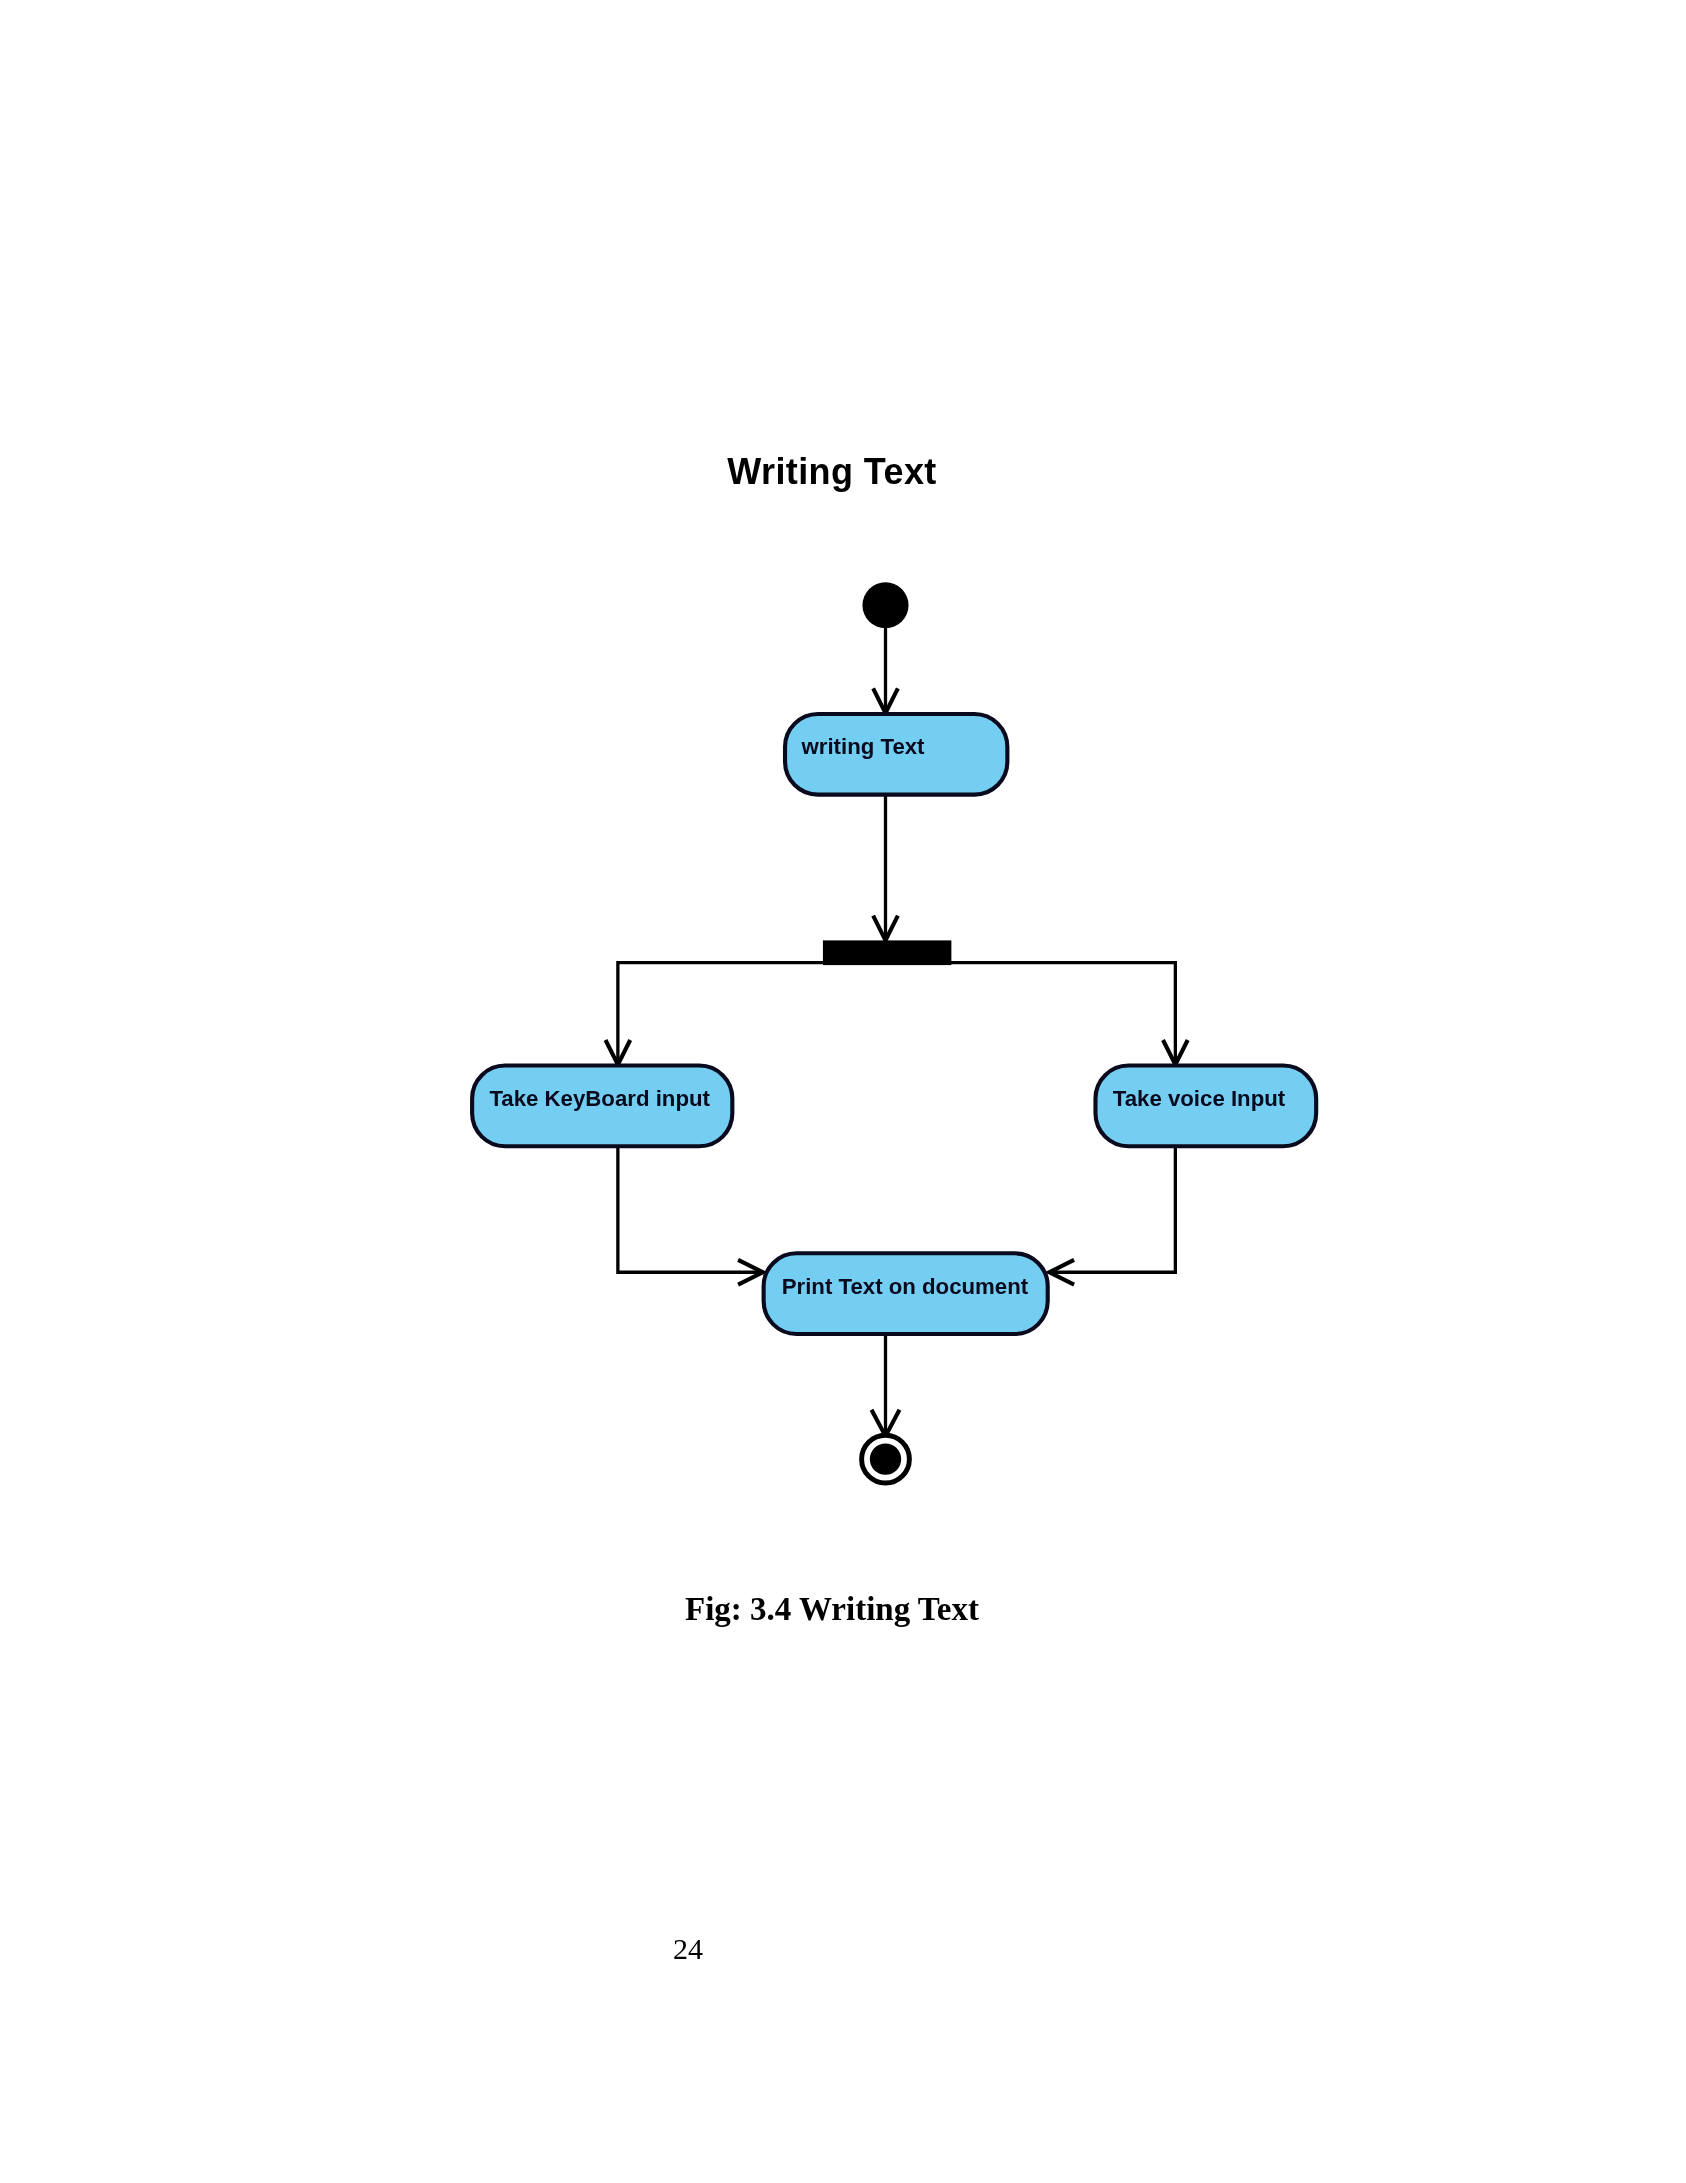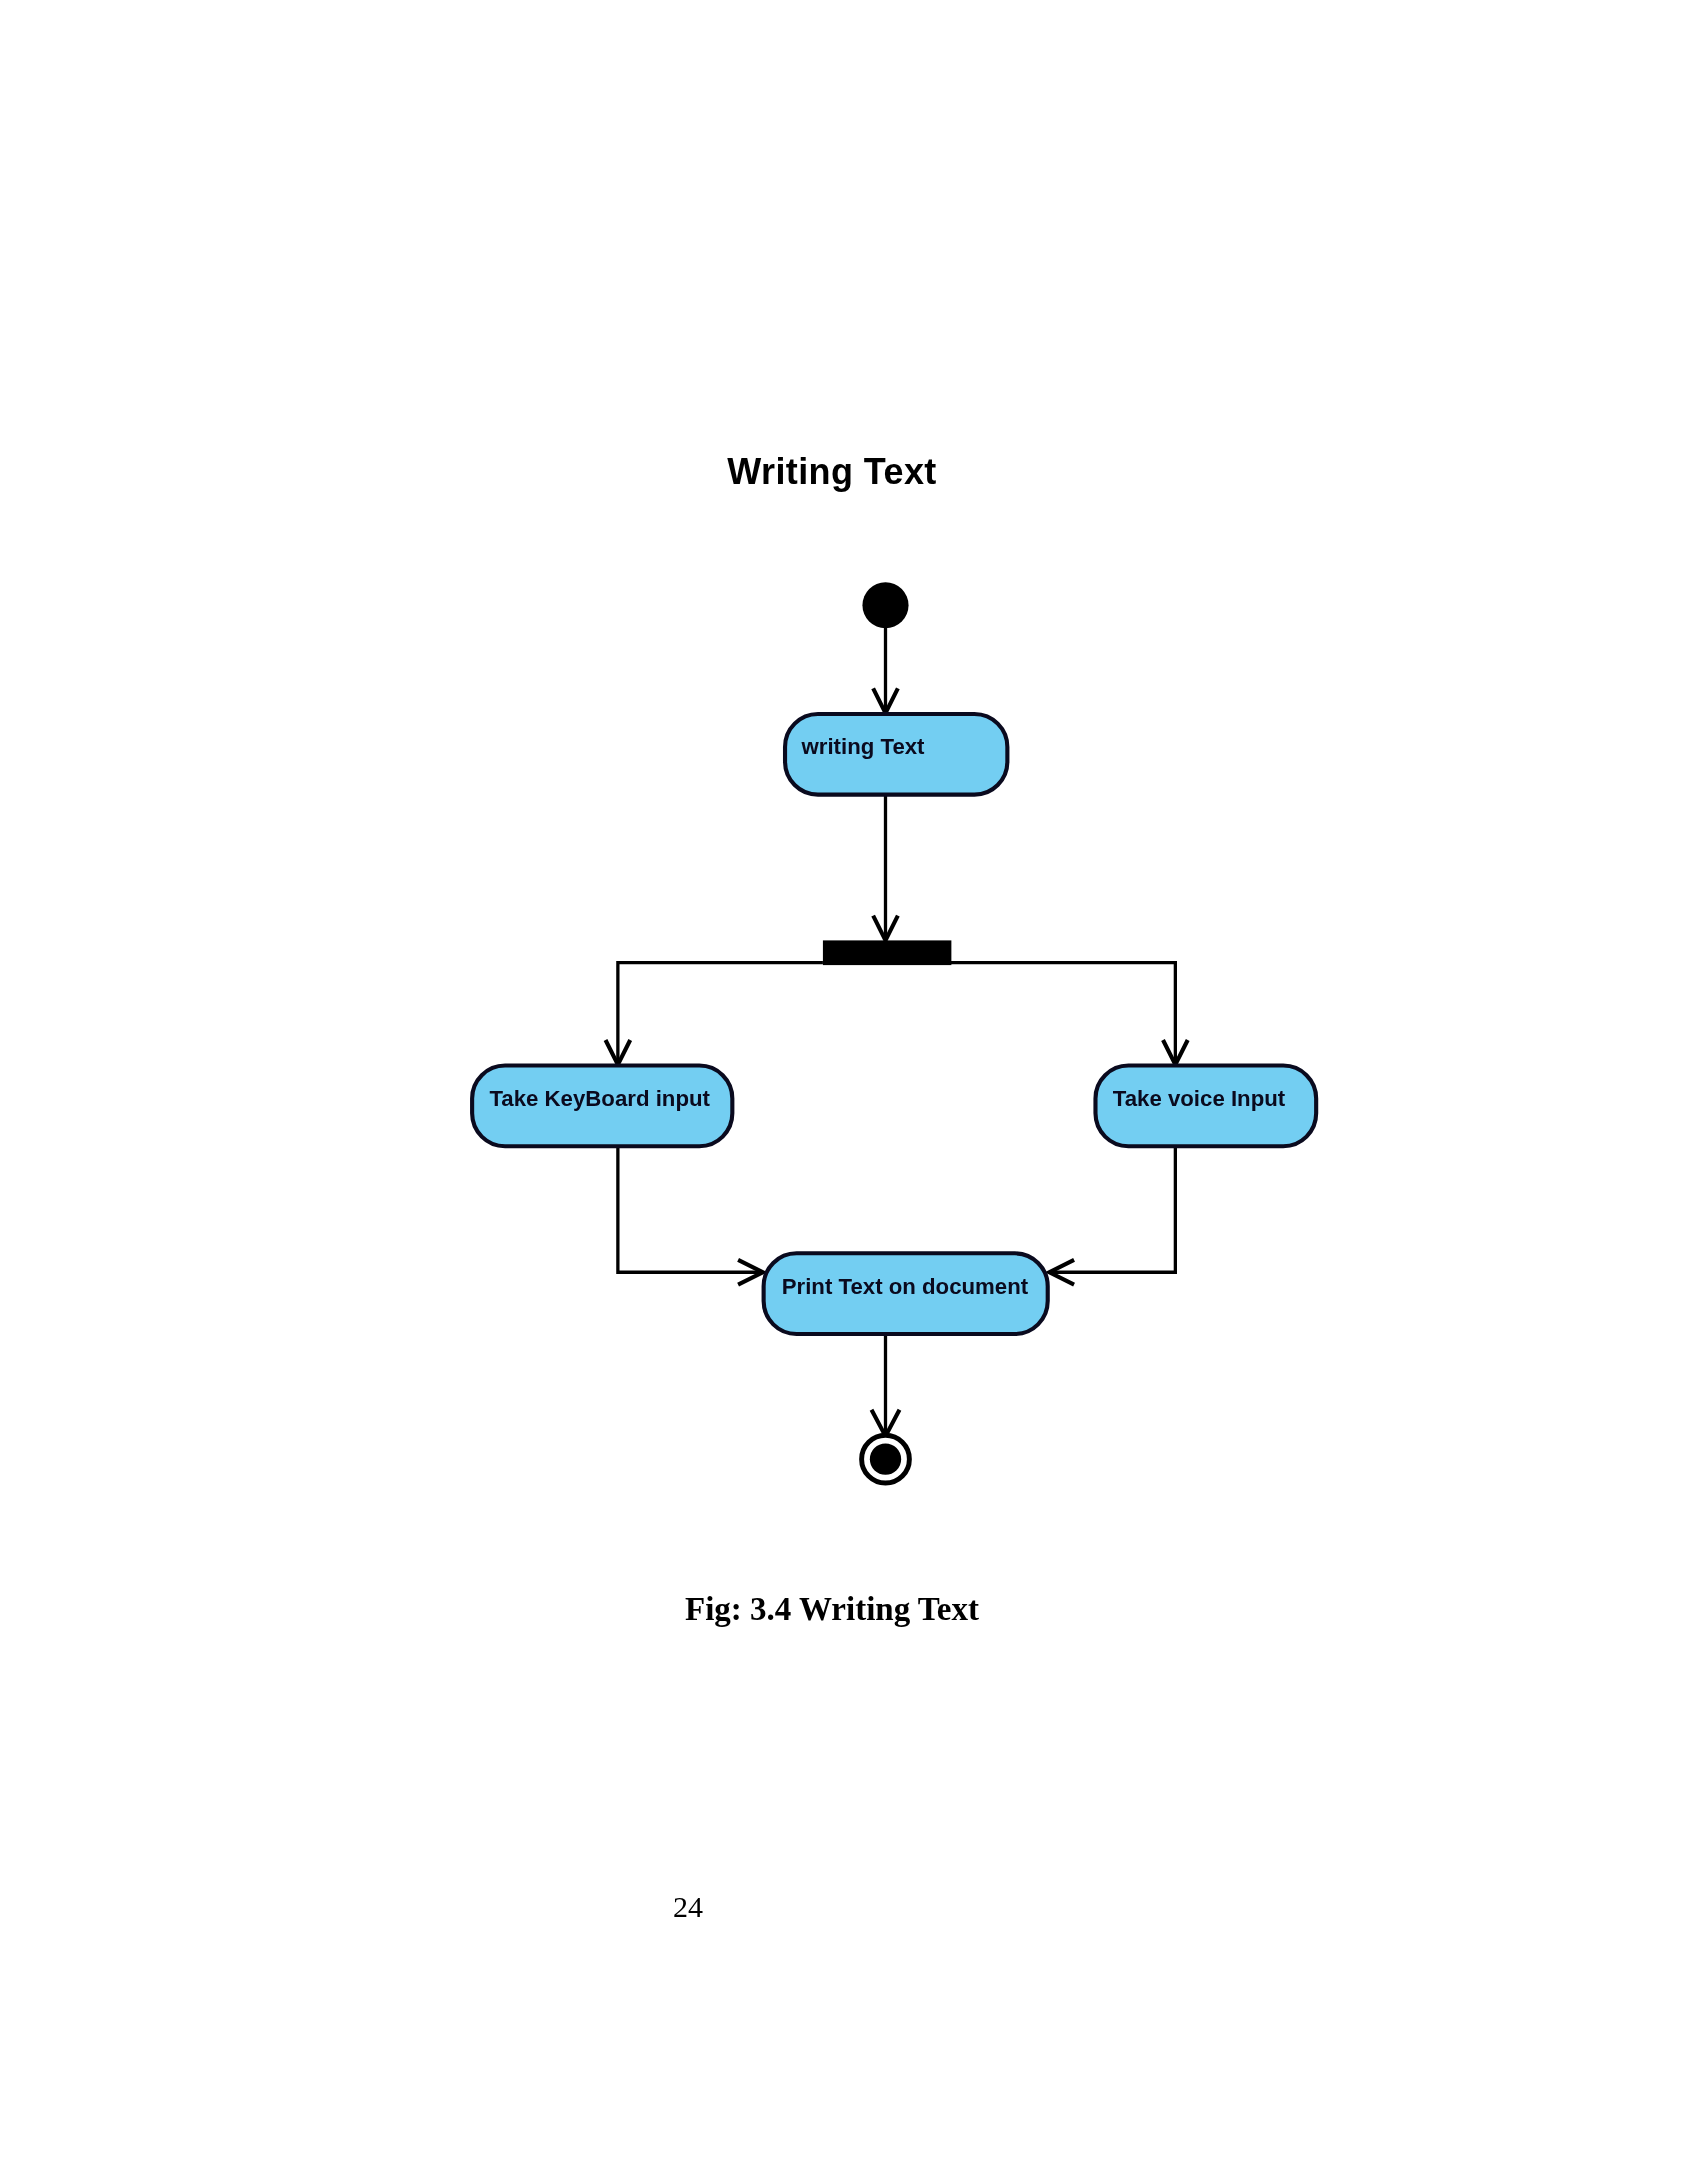--- a/index.html
+++ b/index.html
@@ -40,21 +40,21 @@
     font-family: "Liberation Serif", serif;
     font-weight: bold;
     font-size: 33px;
     color: #000000;
     transform: translateX(-11.5px);
   }
 
   .page-number {
     position: absolute;
     left: 0;
-    top: 1890px;
+    top: 1932px;
     width: 1376px;
     text-align: center;
     font-family: "Liberation Serif", serif;
     font-size: 30px;
     color: #000000;
   }
 
   
   .diagram-canvas {
     position: absolute;

